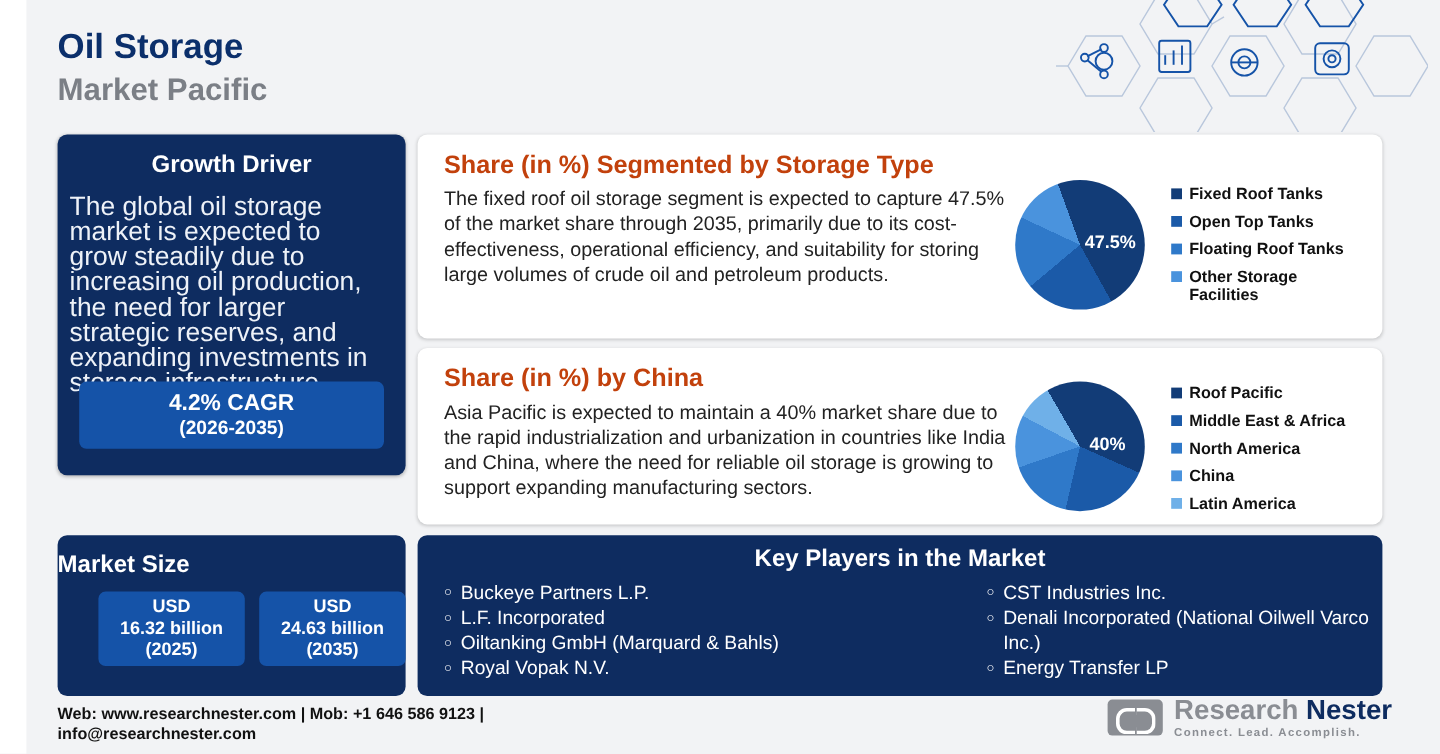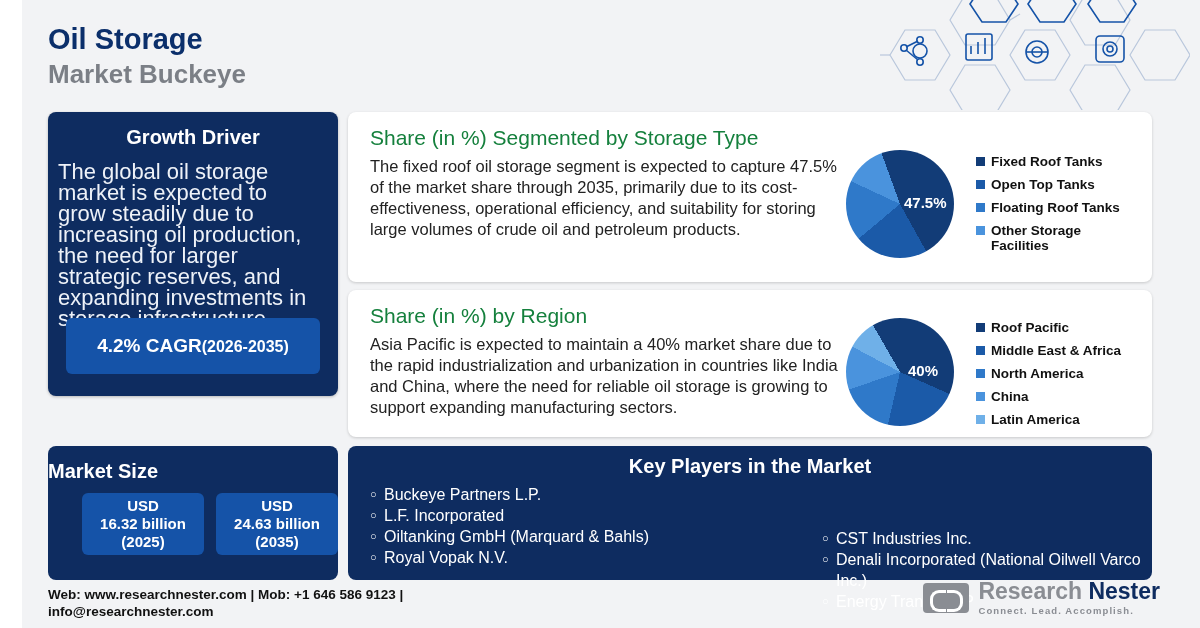--- a/index.html
+++ b/index.html
@@ -42,33 +42,33 @@
   }
   .growth-title{
     text-align:center;font-size:20px;font-weight:bold;margin-top:14px;
   }
   .growth-text{
     margin:12px 18px 0 10px;font-size:22px;line-height:21px;color:#eef2f8;
   }
   .cagr-box{
     position:absolute;left:18px;bottom:22px;width:254px;height:56px;
     background:#1553a8;border-radius:6px;
-    display:flex;flex-direction:row;align-items:center;justify-content:center;
+    display:flex;flex-direction:column;align-items:center;justify-content:center;
   }
   .cagr-1{font-size:19px;font-weight:bold;}
   .cagr-2{font-size:16px;font-weight:bold;margin-top:1px;}
   
   .panel{
     position:absolute;background:#fff;border-radius:8px;
     box-shadow:0 1px 3px rgba(0,0,0,.18);
   }
   .panel-type{left:348px;top:112px;width:804px;height:170px;}
   .panel-region{left:348px;top:290px;width:804px;height:147px;}
   .panel-h{
-    font-size:21px;font-weight:normal;color:#15803d;margin:14px 0 0 22px;
+    font-size:21px;font-weight:bold;color:#c2410c;margin:14px 0 0 22px;
   }
   .panel-h.small{font-size:21px;}
   .panel-p{
     margin:6px 22px 0 22px;font-size:16.5px;line-height:21px;color:#222;
     width:475px;
   }
   
   .pie-wrap{position:absolute;}
   .pie{
     width:108px;height:108px;border-radius:50%;
@@ -95,21 +95,21 @@
     font-size:15px;font-weight:bold;line-height:18px;text-align:center;
   }
   
   .players-card{
     position:absolute;left:348px;top:446px;width:804px;height:134px;
     background:#0e2c60;border-radius:8px;color:#fff;
   }
   .players-title{text-align:center;font-size:20px;font-weight:bold;margin-top:9px;}
   .players-cols{display:flex;margin-top:6px;}
   .players-col{width:50%;padding-left:22px;box-sizing:border-box;}
-  .players-col.right{padding-left:72px;margin-top:44px;}
+  .players-col.right{padding-left:72px;}
   .player-li{
     font-size:16px;line-height:21px;position:relative;padding-left:14px;
   }
   .player-li:before{
     content:"\25CB";position:absolute;left:0;top:0;font-size:11px;line-height:21px;
   }
   
   .footer{
     position:absolute;left:48px;top:586px;font-size:13.5px;color:#111;
     line-height:17px;font-weight:bold;
@@ -135,21 +135,21 @@
 </style>
 </head>
 <body>
 
 <div class="page">
 
   <div class="left-rail"></div>
 
   <div class="header">
     <div class="title-main">Oil Storage</div>
-    <div class="title-sub">Market Buckeye</div>
+    <div class="title-sub">Market Pacific</div>
   </div>
 
   <svg class="hex-deco" viewBox="0 0 330 110">
     <g fill="none" stroke="#b9c7dc" stroke-width="1.2">
       <polygon points="30,55 45,30 75,30 90,55 75,80 45,80"></polygon>
       <polygon points="90,20 105,-5 135,-5 150,20 135,45 105,45"></polygon>
       <polygon points="90,90 105,65 135,65 150,90 135,115 105,115"></polygon>
       <polygon points="150,55 165,30 195,30 210,55 195,80 165,80"></polygon>
       <polygon points="210,20 225,-5 255,-5 270,20 255,45 225,45"></polygon>
       <polygon points="210,90 225,65 255,65 270,90 255,115 225,115"></polygon>
@@ -218,21 +218,21 @@
           <span>Floating Roof Tanks</span>
         </div>
       <div class="legend-item">
           <span class="legend-sq" style="background:#4a93dd"></span>
           <span style="display:inline-block;width:96px">Other Storage Facilities</span>
         </div>
     </div>
   </div>
 
   <div class="panel panel-region">
-    <div class="panel-h small">Share (in %) by Region</div>
+    <div class="panel-h small">Share (in %) by China</div>
     <div class="panel-p">Asia Pacific is expected to maintain a 40% market share due to the rapid industrialization and urbanization in countries like India and China, where the need for reliable oil storage is growing to support expanding manufacturing sectors.</div>
 
     <div class="pie-wrap" style="left:498px;top:28px;">
       <div class="pie" style="background:conic-gradient(from -30deg, #123c77 0 144deg, #1b5aa8 144deg 223deg, #2f79c9 223deg 281deg, #4a93dd 281deg 328deg, #6fb0e8 328deg 360deg);"></div>
       <div class="pie-label" style="left:62px;top:44px;">40%</div>
     </div>
 
     <div class="legend" style="left:628px;top:30px;">
       <div class="legend-item">
           <span class="legend-sq" style="background:#123c77"></span>

